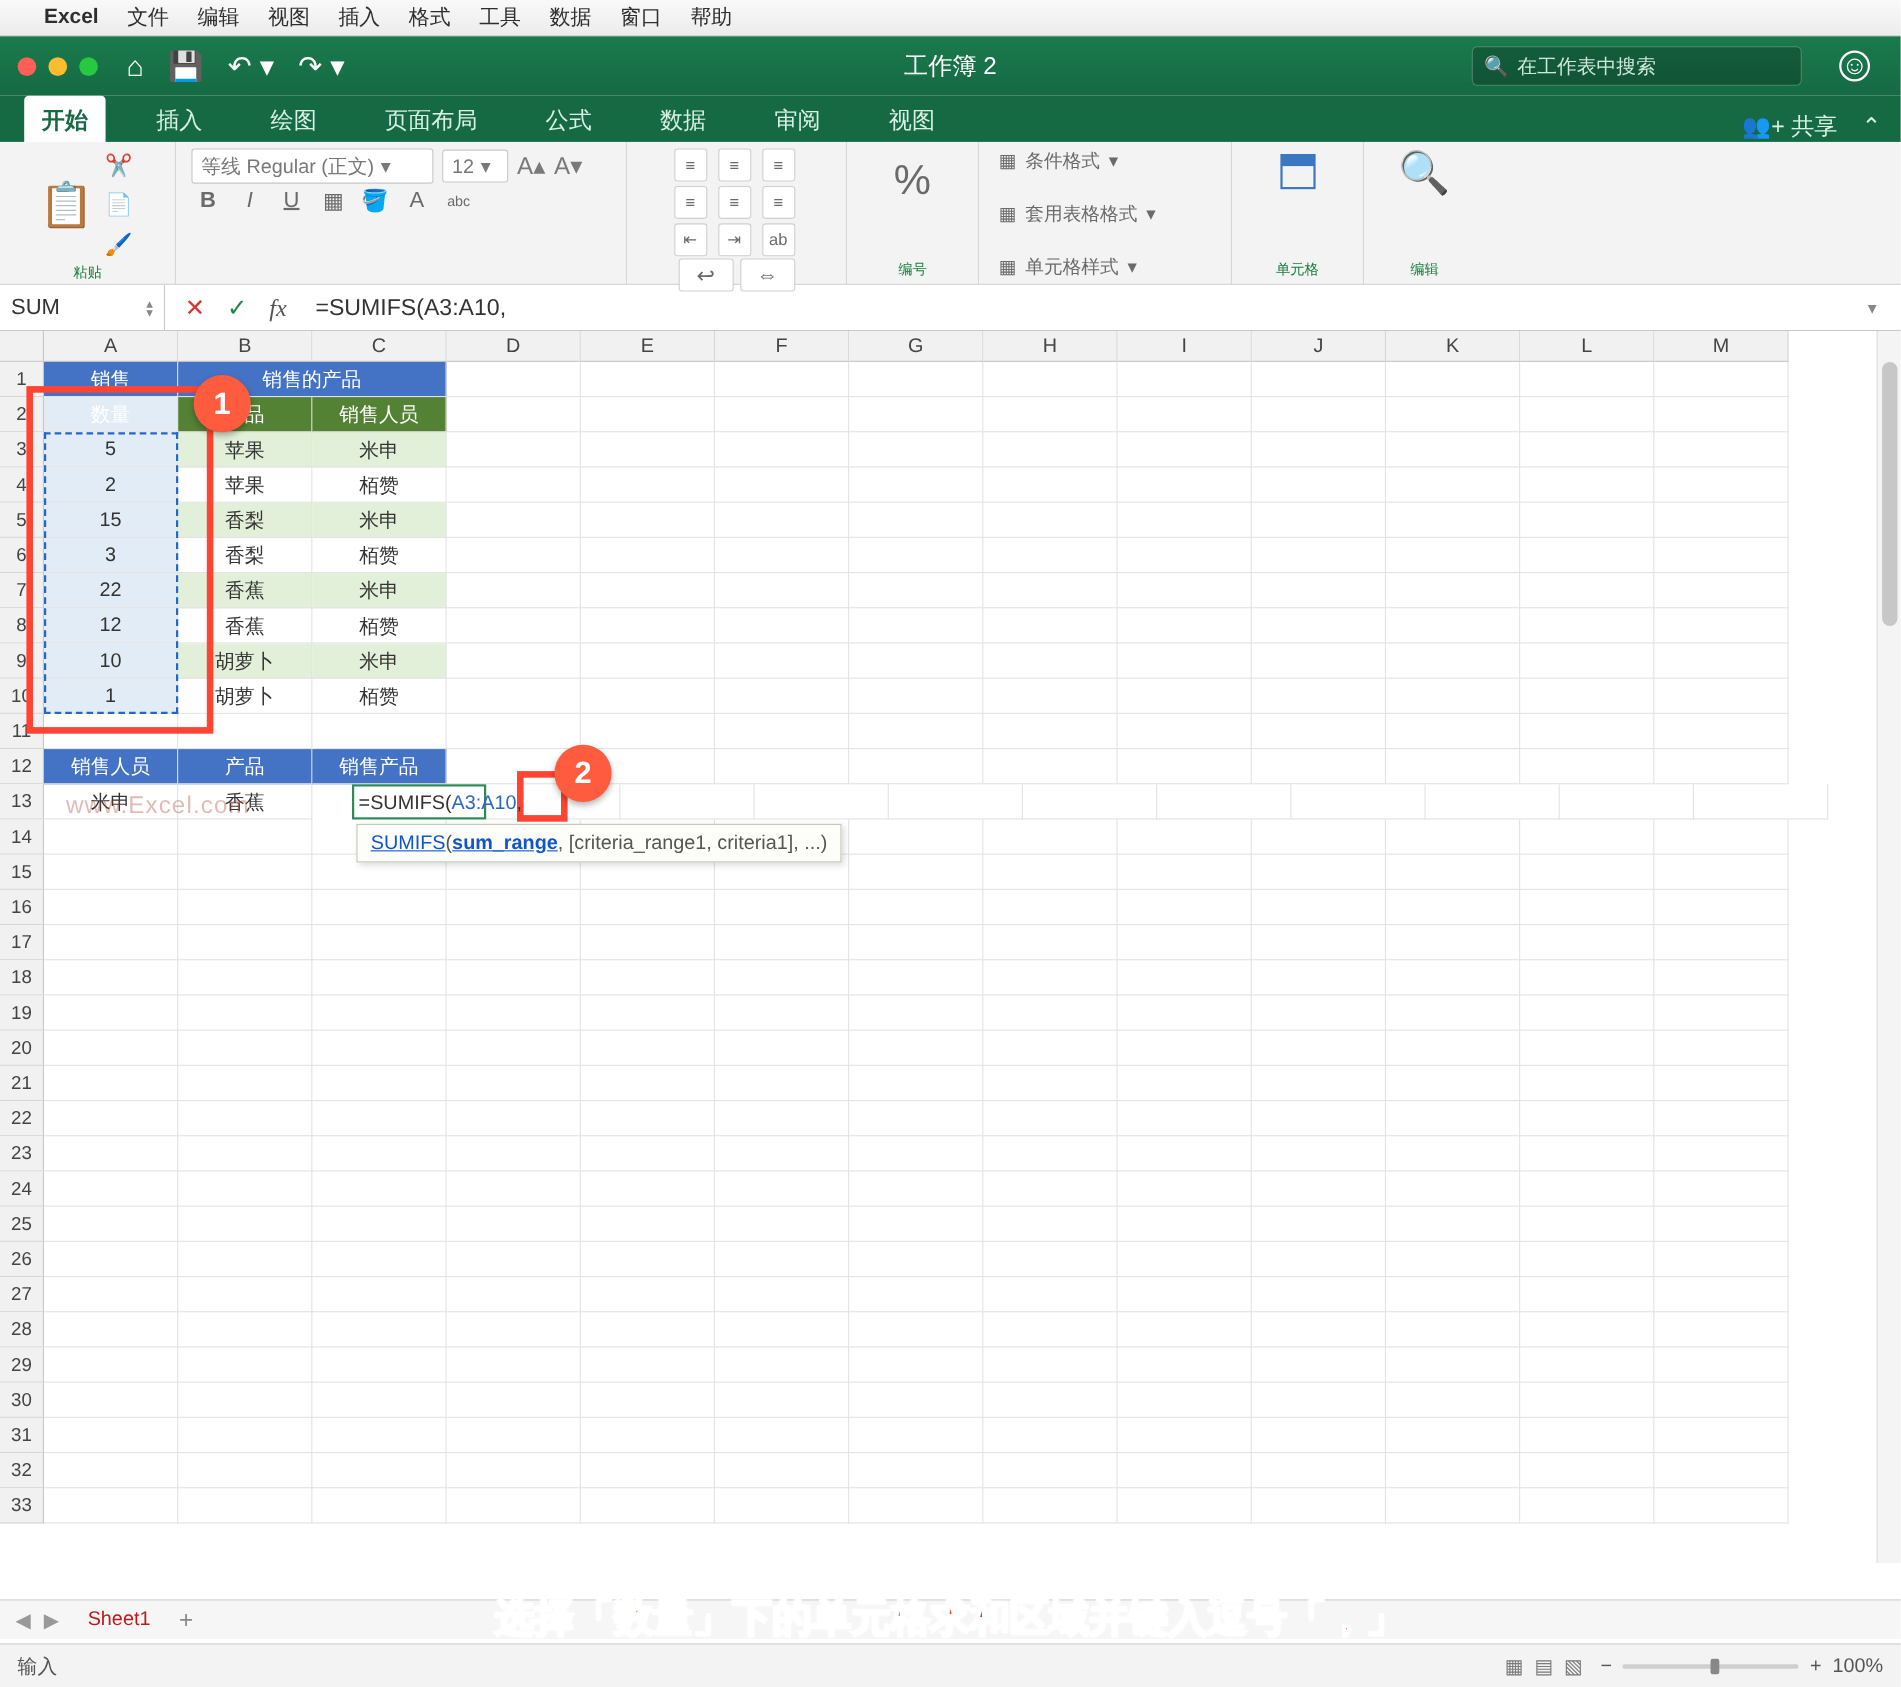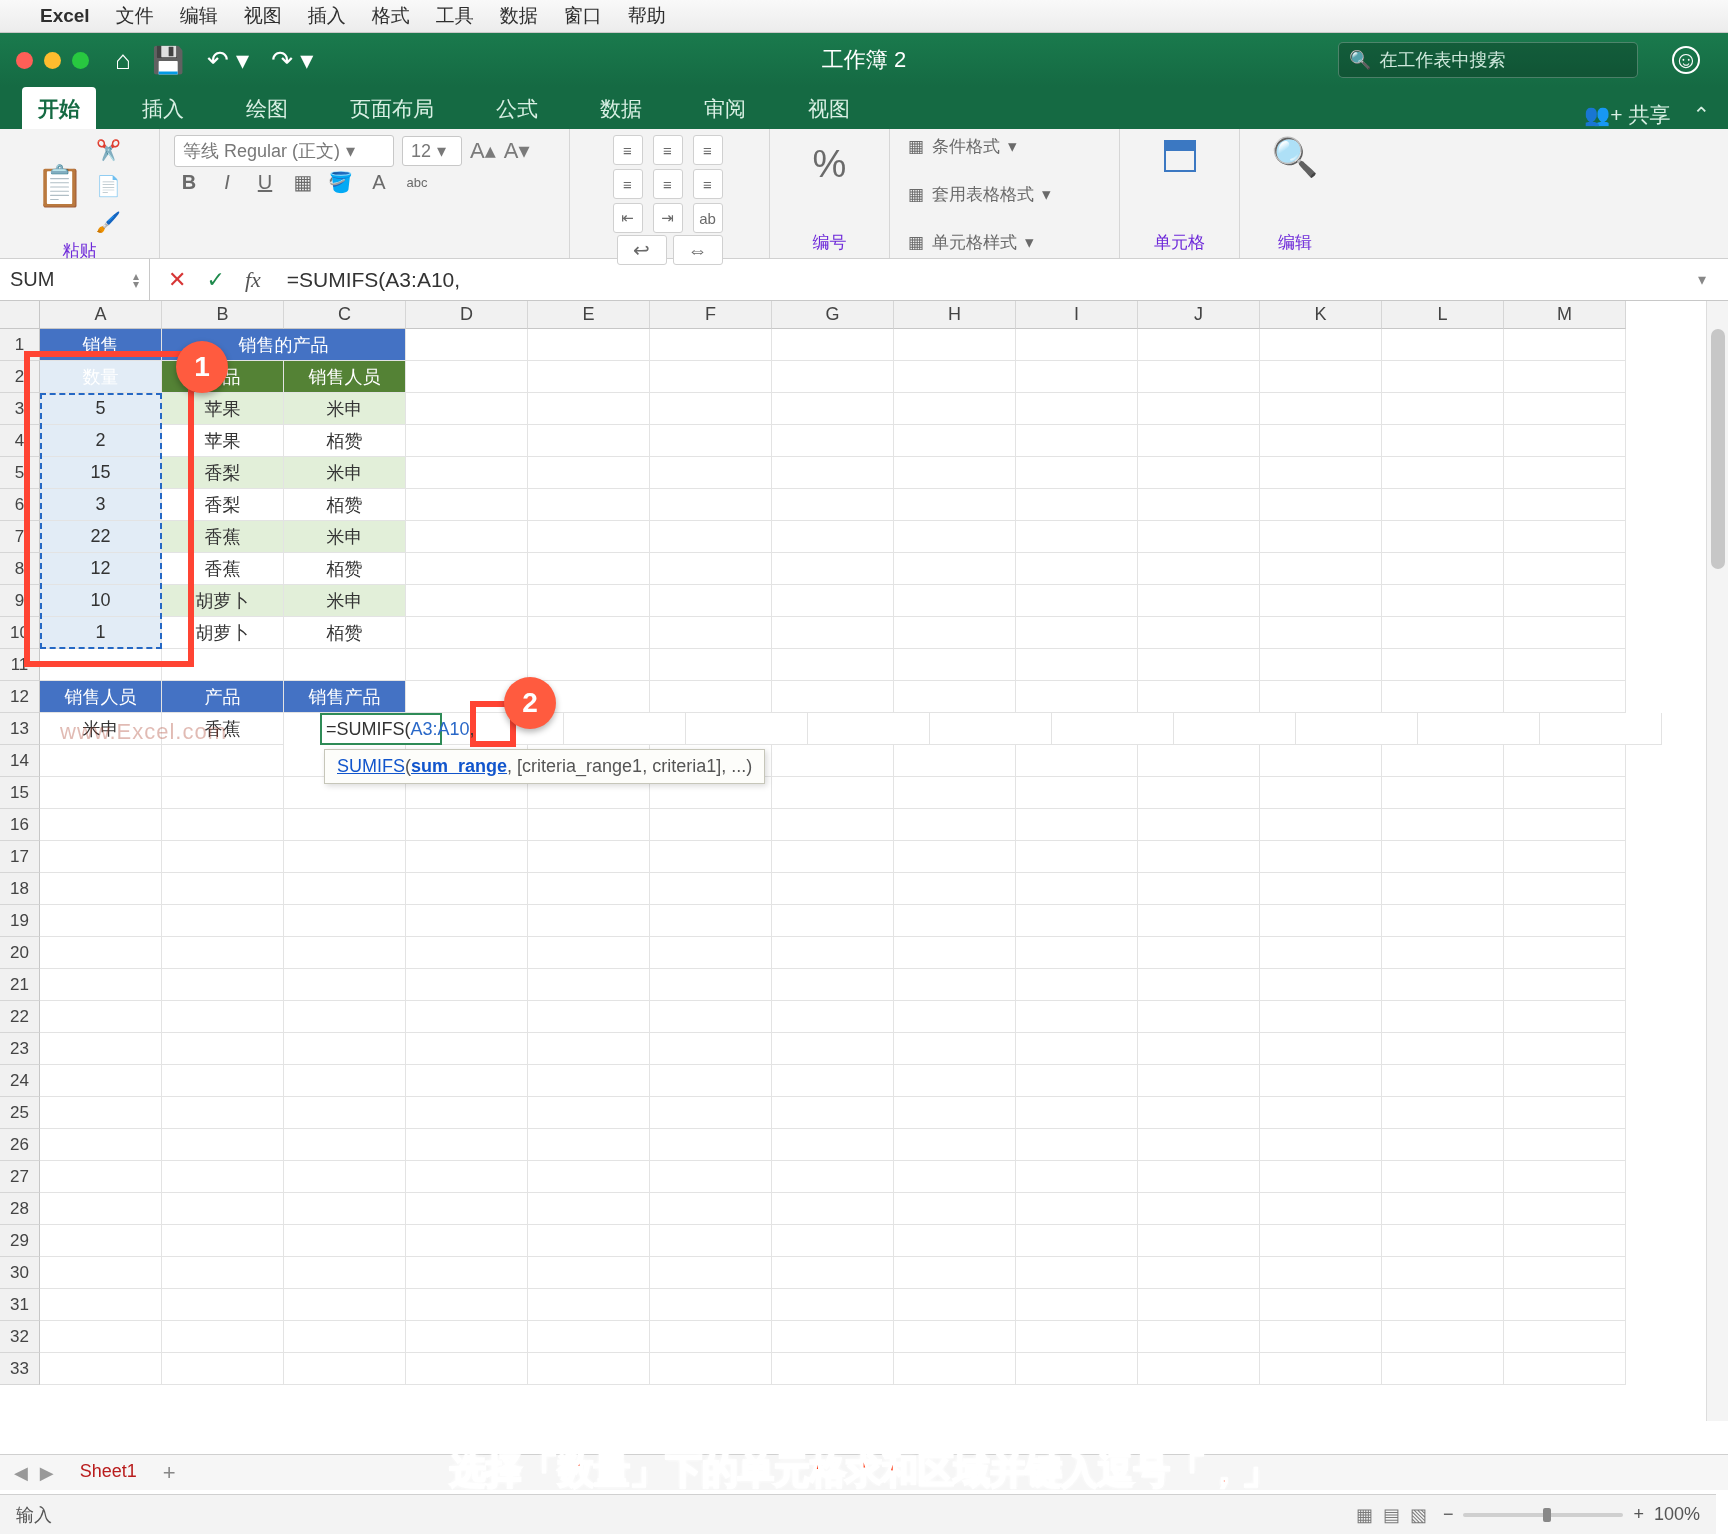--- a/index.html
+++ b/index.html
@@ -14,21 +14,21 @@
 .tb-icons{display:flex;gap:22px;margin-left:26px;color:#fff;font-size:26px;align-items:center}
 .tb-title{position:absolute;left:50%;transform:translateX(-50%);color:#fff;font-size:22px}
 .tb-search{position:absolute;right:90px;background:rgba(0,0,0,.22);border:1px solid rgba(255,255,255,.25);border-radius:5px;padding:5px 10px;width:300px;color:#cfe8dc;display:flex;align-items:center;gap:8px;font-size:18px}
 .tb-smile{position:absolute;right:28px;color:#fff;font-size:24px;border:2px solid #fff;border-radius:50%;width:28px;height:28px;display:flex;align-items:center;justify-content:center}
 .ribbon-tabs{height:42px;background:#156a43;display:flex;align-items:flex-end;padding-left:22px;gap:30px;color:#d9f0e4;font-size:21px;position:relative}
 .ribbon-tab{padding:8px 16px 6px;cursor:default}
 .ribbon-tab.active{background:#fff;color:#156a43;font-weight:600;border-radius:4px 4px 0 0}
 .ribbon-right{position:absolute;right:18px;display:flex;align-items:center;gap:22px;color:#d9f0e4}
 .ribbon{height:130px;background:#f3f3f3;border-bottom:1px solid #d0d0d0;display:flex;align-items:stretch}
 .rgroup{border-right:1px solid #d6d6d6;padding:6px 14px 4px;display:flex;flex-direction:column;align-items:center;justify-content:space-between}
-.rgroup .glabel{font-size:17px;color:#6d28d9;margin-top:2px}
+.rgroup .glabel{font-size:13px;color:#15803d;margin-top:2px}
 .rblock{display:flex;gap:8px;align-items:center;flex-wrap:wrap}
 .ricon{width:30px;height:30px;display:flex;align-items:center;justify-content:center;font-size:20px;color:#6a6a6a;border:1px solid transparent;border-radius:3px}
 .rsel{background:#fff;border:1px solid #c8c8c8;border-radius:3px;padding:3px 8px;font-size:18px;color:#787878;display:flex;align-items:center;gap:6px}
 .bigA{font-size:22px;color:#7a7a7a}
 .btngrid{display:grid;grid-template-columns:repeat(3,34px);grid-auto-rows:28px;gap:6px}
 .btngrid .ricon{border:1px solid #d0d0d0;background:#fff;font-size:15px}
 .rtext{font-size:17px;color:#6a6a6a;display:flex;align-items:center;gap:8px}
 .formula-bar{height:42px;border-bottom:1px solid #c8c8c8;display:flex;align-items:center;background:#fff}
 .namebox{width:150px;border-right:1px solid #c8c8c8;height:100%;display:flex;align-items:center;padding:0 10px;font-size:20px;color:#333;justify-content:space-between}
 .namebox .dd{color:#888;font-size:12px;display:flex;flex-direction:column;line-height:8px}
@@ -55,21 +55,21 @@
 .tooltip{position:absolute;background:#fdfdfa;border:1px solid #c6c6b9;padding:6px 12px;font-size:18px;color:#555;box-shadow:2px 2px 6px rgba(0,0,0,.15)}
 .tooltip .fn{color:#1155cc;text-decoration:underline}
 .tooltip .arg{color:#1155cc;text-decoration:underline;font-weight:700}
 .editcell{border:2px solid #2e8b57!important;background:#fff;justify-content:flex-start;padding-left:4px;white-space:nowrap;overflow:visible;z-index:5}
 .editcell .ref{color:#2a68c8}
 .sheet-tabs{position:absolute;bottom:44px;left:0;right:0;height:36px;background:#f6f6f6;border-top:1px solid #d0d0d0;display:flex;align-items:center;padding:0 14px;gap:12px;font-size:18px}
 .sheet-tabs .nav{color:#999;font-size:18px}
 .sheet-tabs .tab{color:#b91c1c;padding:20px 14px;border-bottom:3px solid #1e8a4c}
 .sheet-tabs .plus{color:#888;font-size:22px}
 .caption{position:absolute;bottom:38px;left:50%;transform:translateX(-50%);font-size:36px;font-weight:700;color:#ff2a00;-webkit-text-stroke:2px #fff;text-shadow:0 0 4px #fff,0 0 4px #fff;white-space:nowrap;z-index:20}
-.statusbar{position:absolute;bottom:0;left:0;right:12px;height:40px;background:#f3f3f3;border-top:1px solid #d0d0d0;display:flex;align-items:center;padding:0 16px;font-size:18px;color:#555;justify-content:space-between}
+.statusbar{position:absolute;bottom:0;left:0;right:0;height:40px;background:#f3f3f3;border-top:1px solid #d0d0d0;display:flex;align-items:center;padding:0 16px;font-size:18px;color:#555;justify-content:space-between}
 .sb-right{display:flex;align-items:center;gap:16px}
 .sb-icons{display:flex;gap:10px;color:#7a7a7a;font-size:18px}
 .zoom{display:flex;align-items:center;gap:10px}
 .zoom .track{width:160px;height:4px;background:#cfcfcf;position:relative;border-radius:2px}
 .zoom .thumb{position:absolute;left:50%;top:-5px;width:8px;height:14px;background:#888;border-radius:2px}
 .watermark{position:absolute;font-size:22px;color:rgba(170,60,40,.35);font-weight:300;letter-spacing:1px}
 .vscroll{position:absolute;right:0;top:0;width:22px;bottom:0;background:#f4f4f4;border-left:1px solid #ddd}
 .vscroll .thumb{position:absolute;top:28px;width:14px;left:4px;height:240px;background:#c7c7c7;border-radius:7px}
 .bigpct{position:absolute;right:70px;top:266px;width:68px;height:58px;display:flex;align-items:center;justify-content:center;font-size:38px;color:#6a6a6a}
 svg.cellicon{width:42px;height:42px}

